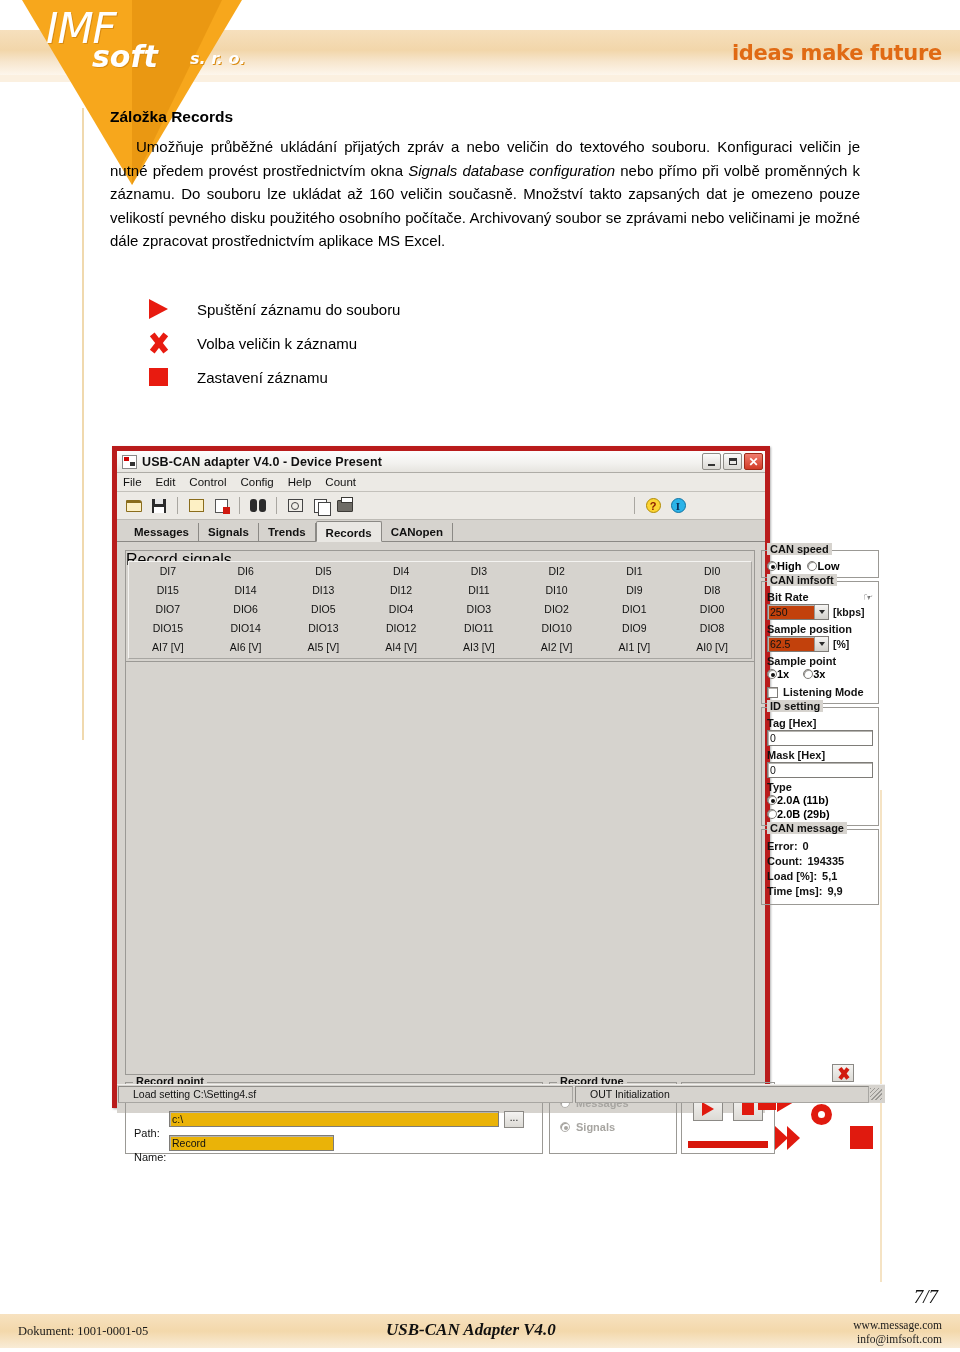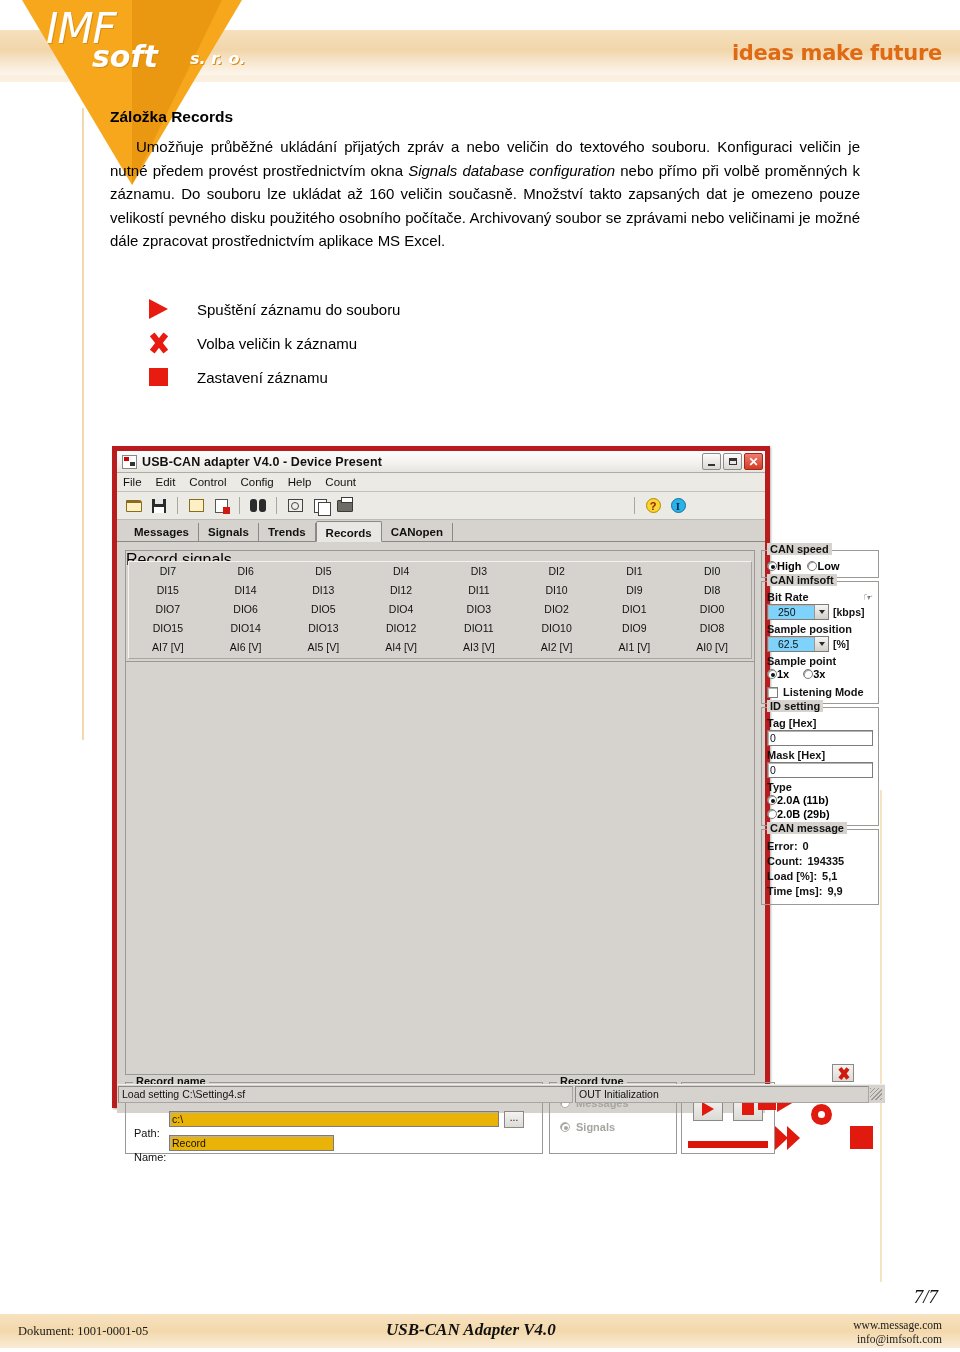--- a/index.html
+++ b/index.html
@@ -237,23 +237,22 @@
     background:#fff;border:1px solid #7e7c78;
     box-shadow:inset 1px 1px 0 #9e9c98; flex:0 0 auto;
     position:relative;
   }
   .radio.on:after{
     content:"";position:absolute;left:2.5px;top:2.5px;width:4px;height:4px;
     border-radius:50%;background:#111;
   }
   .fld-label { font-size:11px;font-weight:bold;color:#111;margin:3px 0 1px 0; }
   .combo {
-    display:flex;height:16px;width:62px;border:1px solid #7e7c78;background:#7dd3fc;
+    display:flex;height:16px;width:62px;border:1px solid #7e7c78;background:#c2410c;
     box-shadow:inset 1px 1px 0 #b5b3af;
-    padding-left:8px;
   }
   .combo .cval { flex:1;font-size:10.5px;line-height:14px;padding-left:2px;color:#111; }
   .combo .carrow {
     width:14px;background:linear-gradient(to bottom,#f6f5f3,#d2d0cb);
     border-left:1px solid #9b9995;display:flex;align-items:center;justify-content:center;
   }
   .carrow i { width:0;height:0;border-left:3.5px solid transparent;border-right:3.5px solid transparent;border-top:4px solid #2b2b2b; }
   .unit { font-size:10.5px;font-weight:bold;margin-left:4px;color:#111; }
   .row-inline { display:flex;align-items:center; }
   .chk-row { display:flex;align-items:center;gap:5px;margin-top:6px; }
@@ -331,21 +330,21 @@
     border-left:13px solid #e01a0f;border-top:12px solid transparent;border-bottom:12px solid transparent;}
   .tp-ff:before{left:0;} .tp-ff:after{left:12px;}
   .tp-stop { width:23px;height:23px;background:#e01a0f; }
 
   #statusbar {
     position:absolute;left:0;bottom:0;width:768px;height:19px;
     background:#d6d3ce;border-top:1px solid #f1f0ee;display:flex;align-items:center;
   }
   .sb-cell {
     height:17px;border:1px solid #a8a6a2;border-top-color:#8d8b87;border-left-color:#8d8b87;
-    font-size:10.5px;line-height:15px;padding-left:3px;color:#111;margin:0 1px;
+    font-size:10.5px;line-height:15px;padding-left:14px;color:#111;margin:0 1px;
   }
   #sb1 { width:455px; } #sb2 { flex:1; }
   #sb-grip { width:12px;height:12px;margin-right:3px;
     background:repeating-linear-gradient(135deg,#9b9995 0 1px,transparent 1px 3px); }
 
   
   #pagenum {
     position:absolute; right:22px; top:1286px;
     font-family:"Liberation Serif", serif; font-style:italic;
     font-size:19px; color:#111;
@@ -628,21 +627,21 @@
         </div>
       </div>
     </div>
 
     <div id="bottom">
       <div id="xbtn">
           <span class="xbtn-glyph"></span>
         </div>
 
       <div id="rec-name">
-        <span class="fr-label">Record name</span>
+        <span class="fr-label">Record point</span>
         <div class="path-row">
           <span class="sm-label">Path:</span>
           <span class="inp" style="width:330px;">c:\</span>
           <span class="browse-btn">...</span>
         </div>
         <div class="name-row">
           <span class="sm-label">Name:</span>
           <span class="inp" style="width:165px;">Record</span>
         </div>
       </div>

